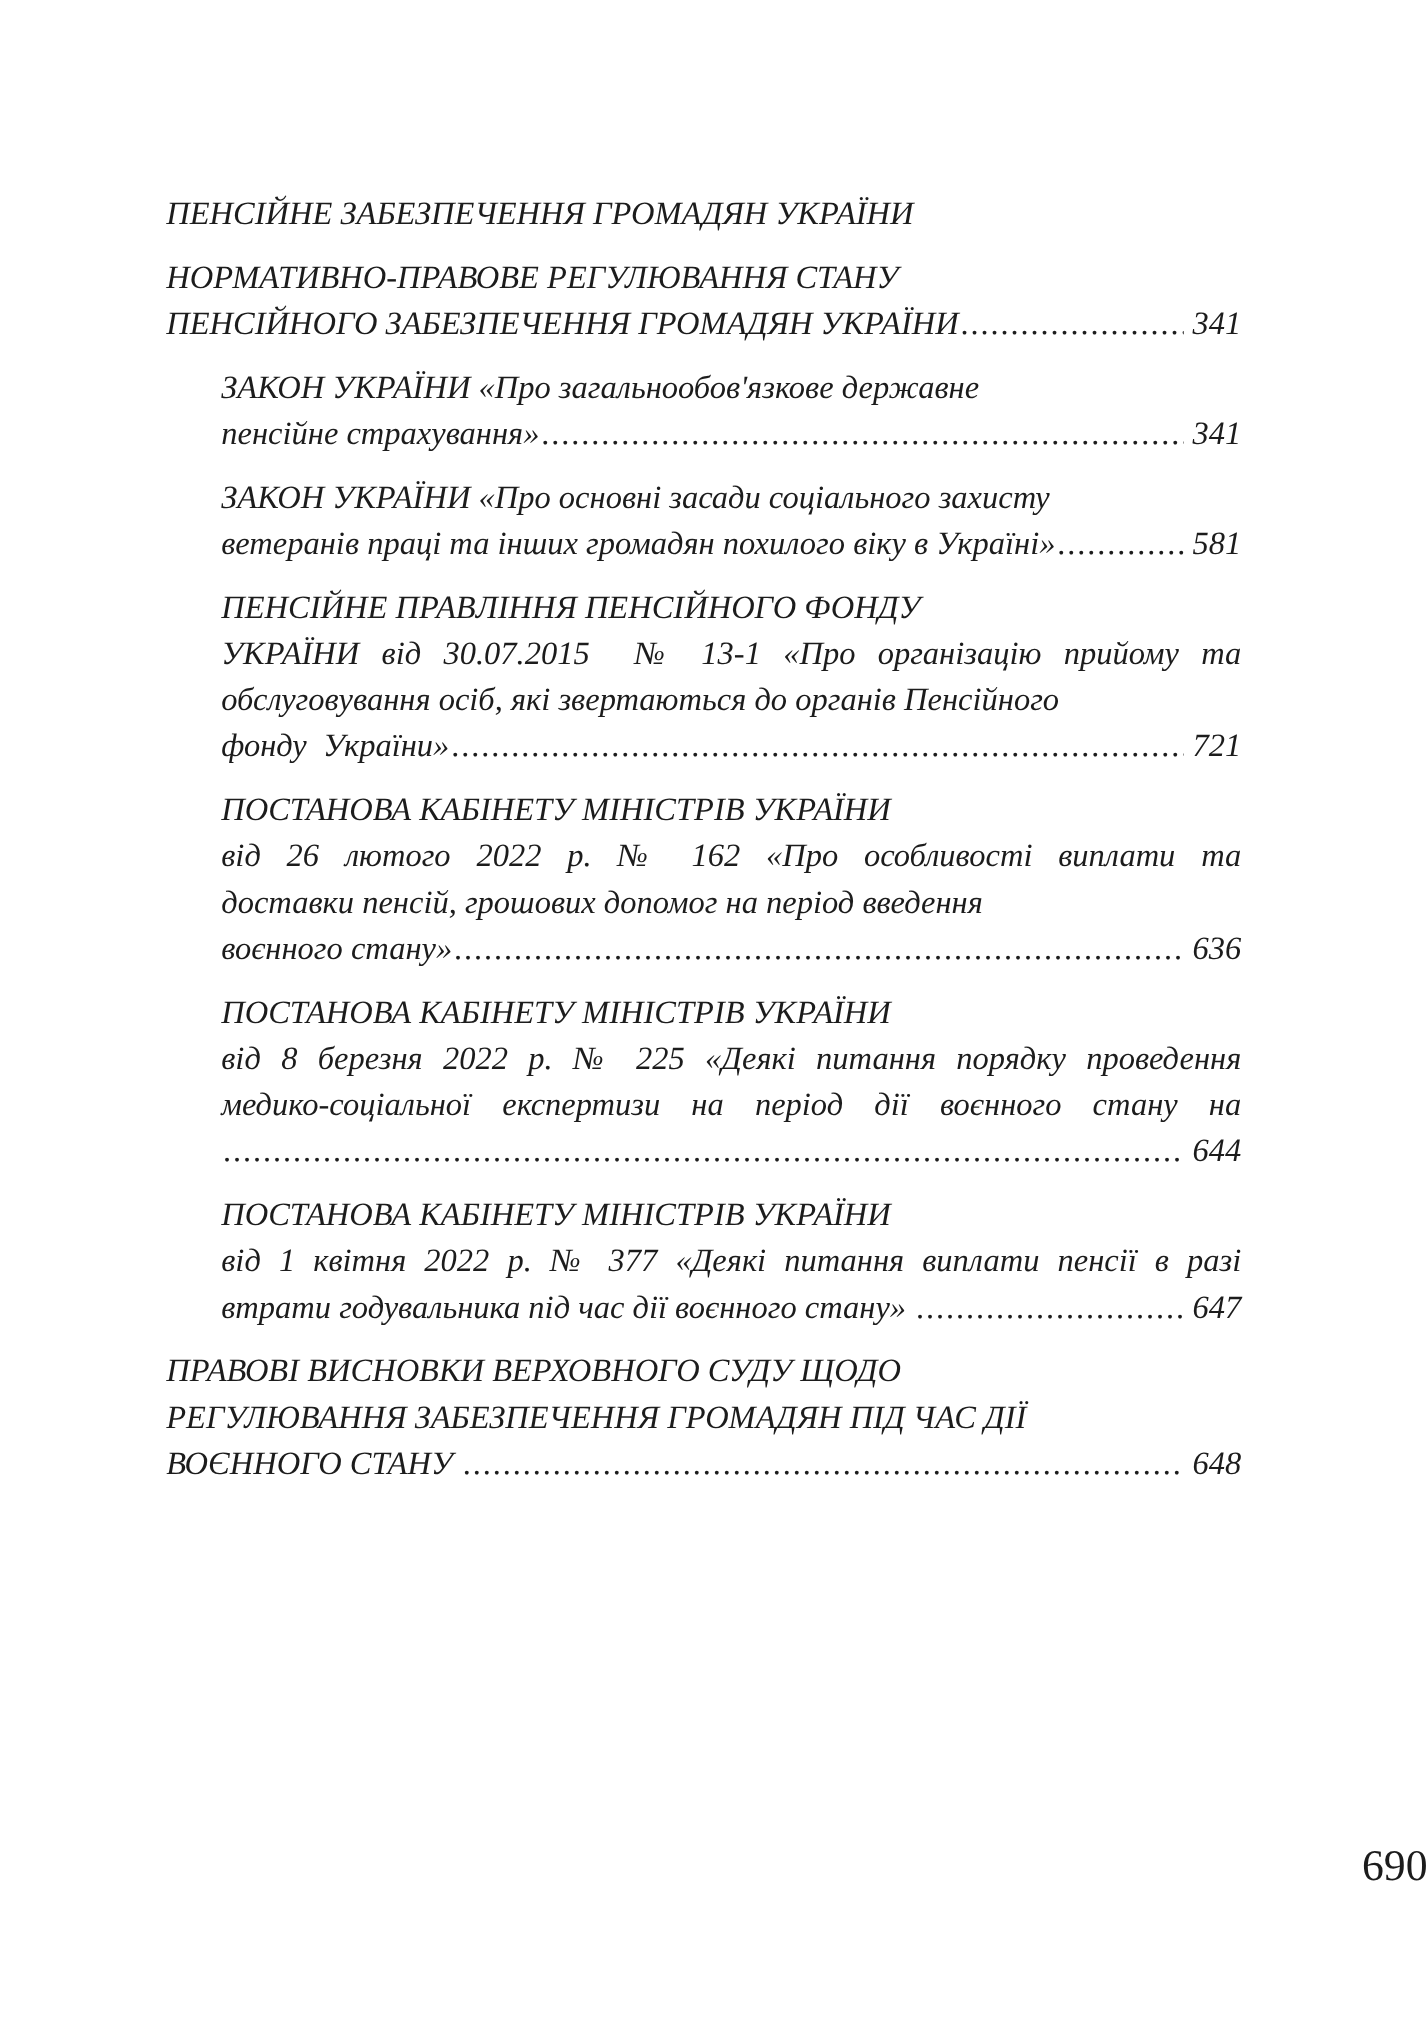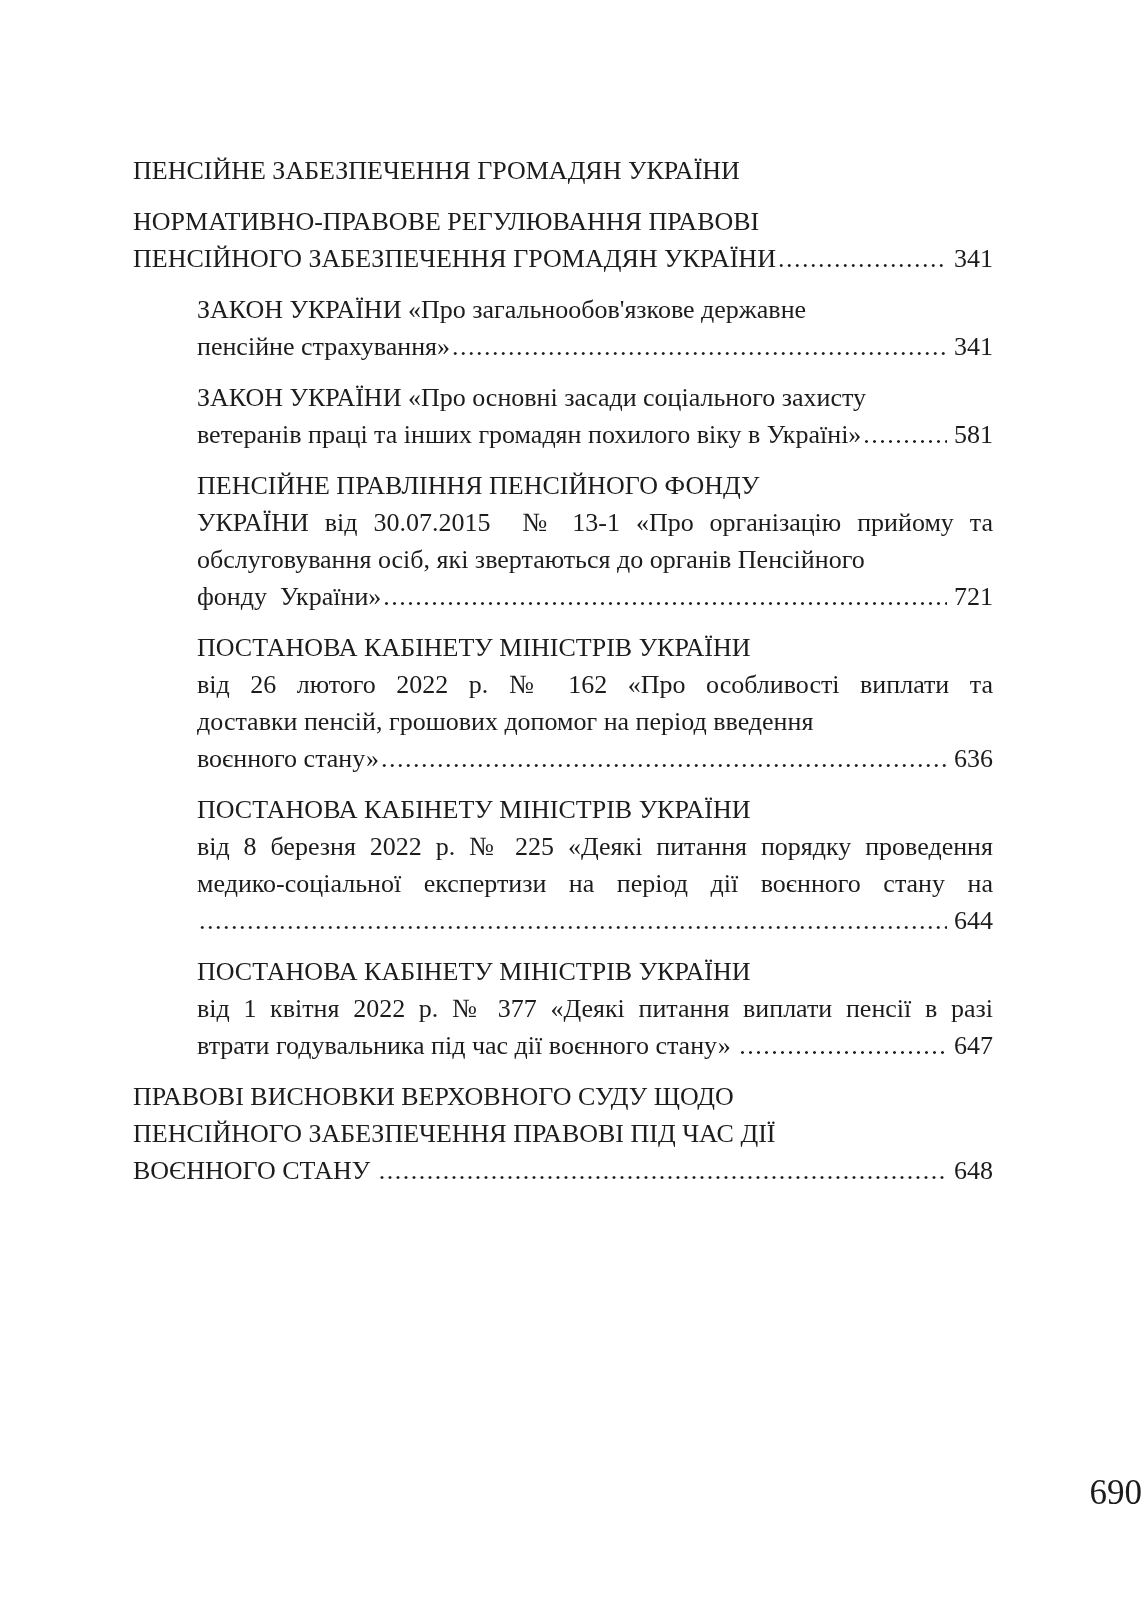--- a/index.html
+++ b/index.html
@@ -21,24 +21,25 @@
     left: 133px;
     top: 152px;
     width: 860px;
     font-size: 26px;
     line-height: 37px;
   }
   .toc-entry {
     margin-bottom: 14px;
   }
   .toc-entry.level-2 {
-    margin-left: 64px;
+    margin-left: 44px;
   }
   .toc-line {
     white-space: pre;
+    font-style: italic;
   }
   .toc-line.stretch {
     white-space: normal;
     text-align: justify;
     text-align-last: justify;
   }
   .toc-line.last {
     display: flex;
     align-items: baseline;
   }
@@ -74,21 +75,21 @@
 </style>
 </head>
 <body>
 
 <div class="page">
   <div class="toc">
       <div class="toc-entry level-1">
         <div class="toc-line">ПЕНСІЙНЕ ЗАБЕЗПЕЧЕННЯ ГРОМАДЯН УКРАЇНИ</div>
       </div>
       <div class="toc-entry level-1">
-        <div class="toc-line">НОРМАТИВНО-ПРАВОВЕ РЕГУЛЮВАННЯ ПРАВОВІ</div>
+        <div class="toc-line">НОРМАТИВНО-ПРАВОВЕ РЕГУЛЮВАННЯ СТАНУ</div>
         <div class="toc-line last"><span class="txt">ПЕНСІЙНОГО ЗАБЕЗПЕЧЕННЯ ГРОМАДЯН УКРАЇНИ</span><span class="leader"></span><span class="pagenum">341</span></div>
       </div>
       <div class="toc-entry level-2">
         <div class="toc-line">ЗАКОН УКРАЇНИ «Про загальнообов'язкове державне</div>
         <div class="toc-line last"><span class="txt">пенсійне страхування»</span><span class="leader"></span><span class="pagenum">341</span></div>
       </div>
       <div class="toc-entry level-2">
         <div class="toc-line">ЗАКОН УКРАЇНИ «Про основні засади соціального захисту</div>
         <div class="toc-line last"><span class="txt">ветеранів праці та інших громадян похилого віку в Україні»</span><span class="leader"></span><span class="pagenum">581</span></div>
       </div>
@@ -110,20 +111,20 @@
         <div class="toc-line stretch">медико-соціальної експертизи на період дії воєнного стану на</div>
         <div class="toc-line last"><span class="leader"></span><span class="pagenum">644</span></div>
       </div>
       <div class="toc-entry level-2">
         <div class="toc-line">ПОСТАНОВА КАБІНЕТУ МІНІСТРІВ УКРАЇНИ</div>
         <div class="toc-line stretch">від 1 квітня 2022 р. № 377 «Деякі питання виплати пенсії в разі</div>
         <div class="toc-line last"><span class="txt">втрати годувальника під час дії воєнного стану»&nbsp;</span><span class="leader"></span><span class="pagenum">647</span></div>
       </div>
       <div class="toc-entry level-1">
         <div class="toc-line">ПРАВОВІ ВИСНОВКИ ВЕРХОВНОГО СУДУ ЩОДО</div>
-        <div class="toc-line">ПЕНСІЙНОГО ЗАБЕЗПЕЧЕННЯ ПРАВОВІ ПІД ЧАС ДІЇ</div>
+        <div class="toc-line">РЕГУЛЮВАННЯ ЗАБЕЗПЕЧЕННЯ ГРОМАДЯН ПІД ЧАС ДІЇ</div>
         <div class="toc-line last"><span class="txt">ВОЄННОГО СТАНУ&nbsp;</span><span class="leader"></span><span class="pagenum">648</span></div>
       </div>
     </div>
   <div class="footer">
     <span>690</span>
   </div>
 </div>
 
 </body></html>

